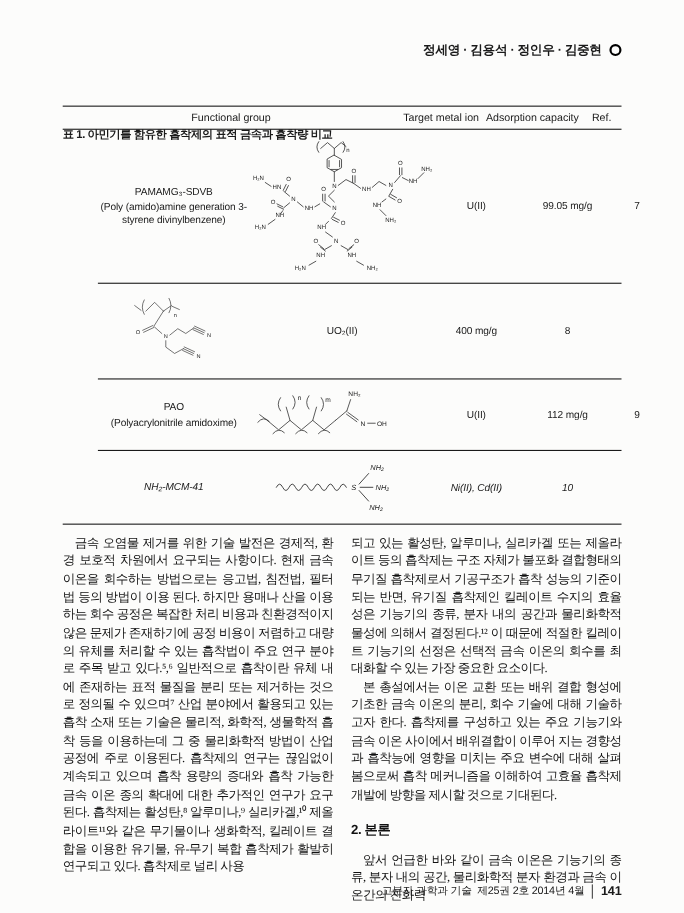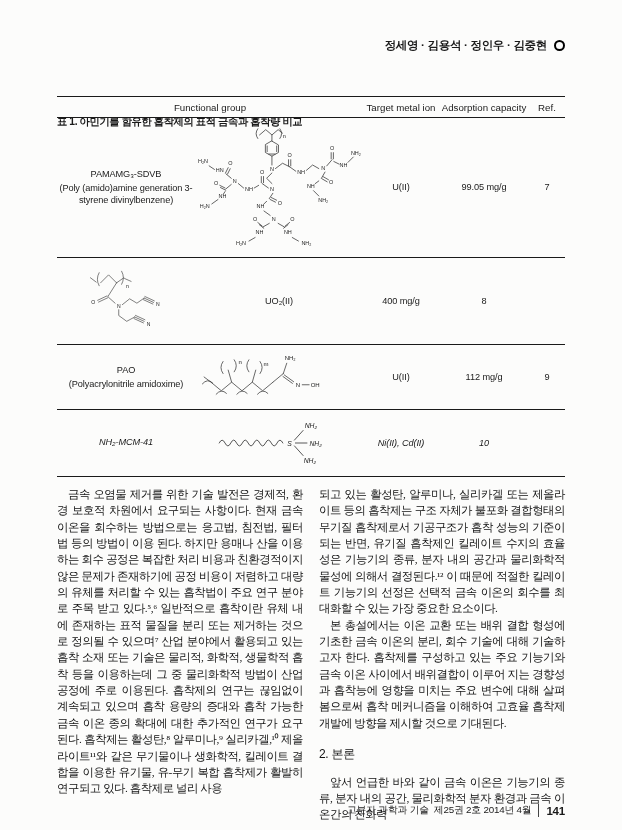--- a/index.html
+++ b/index.html
@@ -12,40 +12,40 @@
   .o-mark{width:7px;height:7px;border:2.7px solid #000;border-radius:50%;display:inline-block;}
 
   
   .caption{position:absolute;left:57px;top:79px;font-size:10.3px;font-weight:700;letter-spacing:-0.4px;margin-top:36px;}
   .reftable{position:absolute;left:57px;top:96px;width:508px;
             border-top:1.6px solid #1a1a1a;border-bottom:1.6px solid #1a1a1a;}
   .thead,.trow{display:grid;grid-template-columns:138px 168px 76px 90px 36px;align-items:center;}
   .thead{height:20px;border-bottom:0.8px solid #1a1a1a;font-size:9.7px;}
   .thead .fg{grid-column:1/3;text-align:center;}
   .thead div{text-align:center;}
-  .trow{border-bottom:0.8px solid #1a1a1a;}
+  .trow{border-bottom:0.8px solid #1a1a1a;margin-left:32px;}
   .trow.last{border-bottom:none;font-style:italic;}
   .r1{height:139px}.r2{height:86px}.r3{height:64px}.r4{height:66px}
   .cell{text-align:center;font-size:9.2px;line-height:1.4;letter-spacing:-0.1px;}
   .cell .nm{margin-bottom:1px;}
   .structcell{display:flex;justify-content:center;align-items:center;}
   svg{display:block;}
   svg .st path, svg .st polygon{stroke:#333;stroke-width:0.85;fill:none;stroke-linecap:round;}
   svg text{fill:#222;font-family:"Liberation Sans",sans-serif;text-anchor:middle;}
   .t62 text{font-size:6.2px;}
   .t70 text{font-size:7px;}
 
   
   .bcol{position:absolute;top:486px;width:246px;font-family:"Liberation Serif",serif;
         font-size:11.4px;line-height:16.35px;text-align:justify;color:#111;letter-spacing:-0.45px;}
   .bcol p{margin:0;word-break:break-all;}
   .bcol p.ind{text-indent:11px;}
   .colL{left:57px;}
   .colR{left:319px;width:246px;}
-  .section-h{font-family:"Liberation Sans",sans-serif;font-size:12px;font-weight:400;
+  .section-h{font-family:"Liberation Sans",sans-serif;font-size:12px;font-weight:700;
              margin:15px 0 11px 0;letter-spacing:-0.3px;text-align:left;}
 
   
   .footer{position:absolute;right:57px;top:804px;display:flex;align-items:center;font-size:9.8px;letter-spacing:-0.2px;}
   .footer .jr{white-space:pre;}
   .footer .sep{width:1px;height:13px;background:#444;margin:0 7px;}
   .footer .pg{font-weight:700;font-size:11.5px;}
 </style>
 </head>
 <body>

